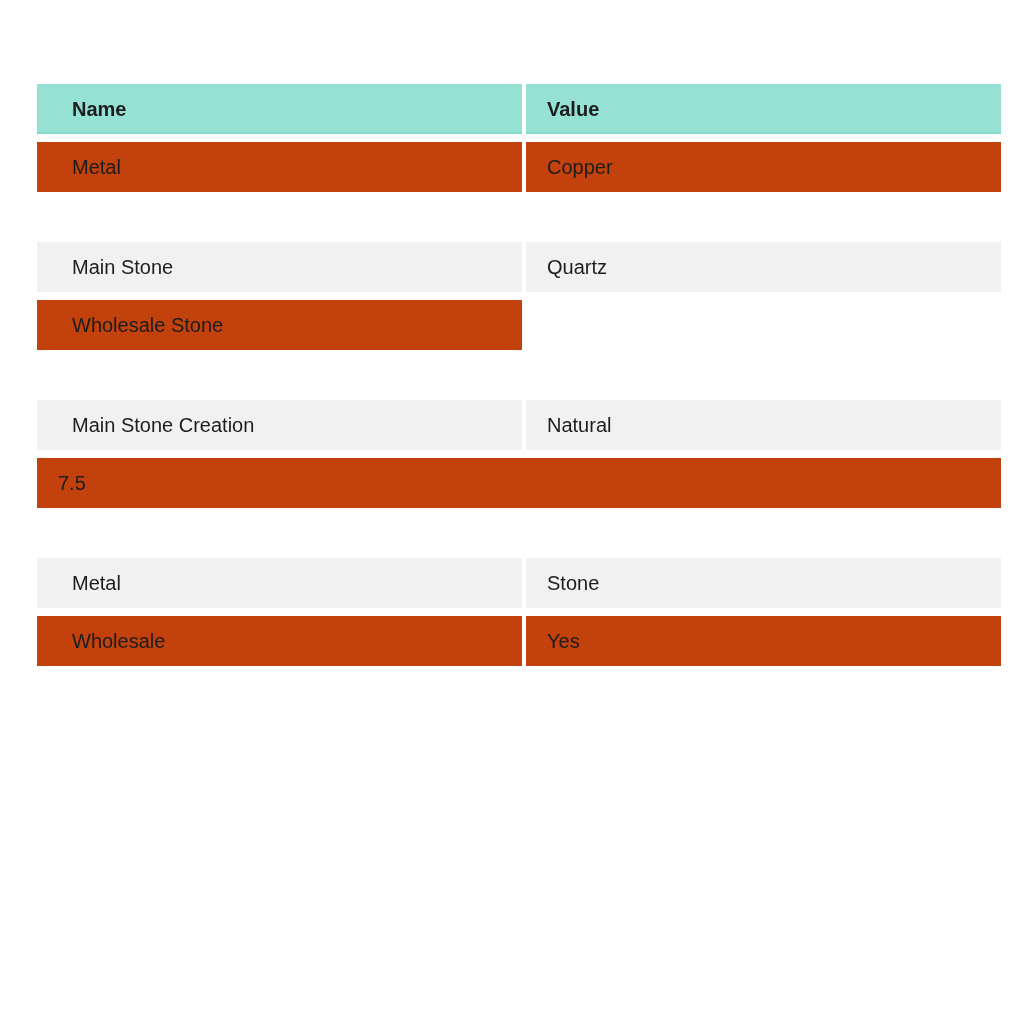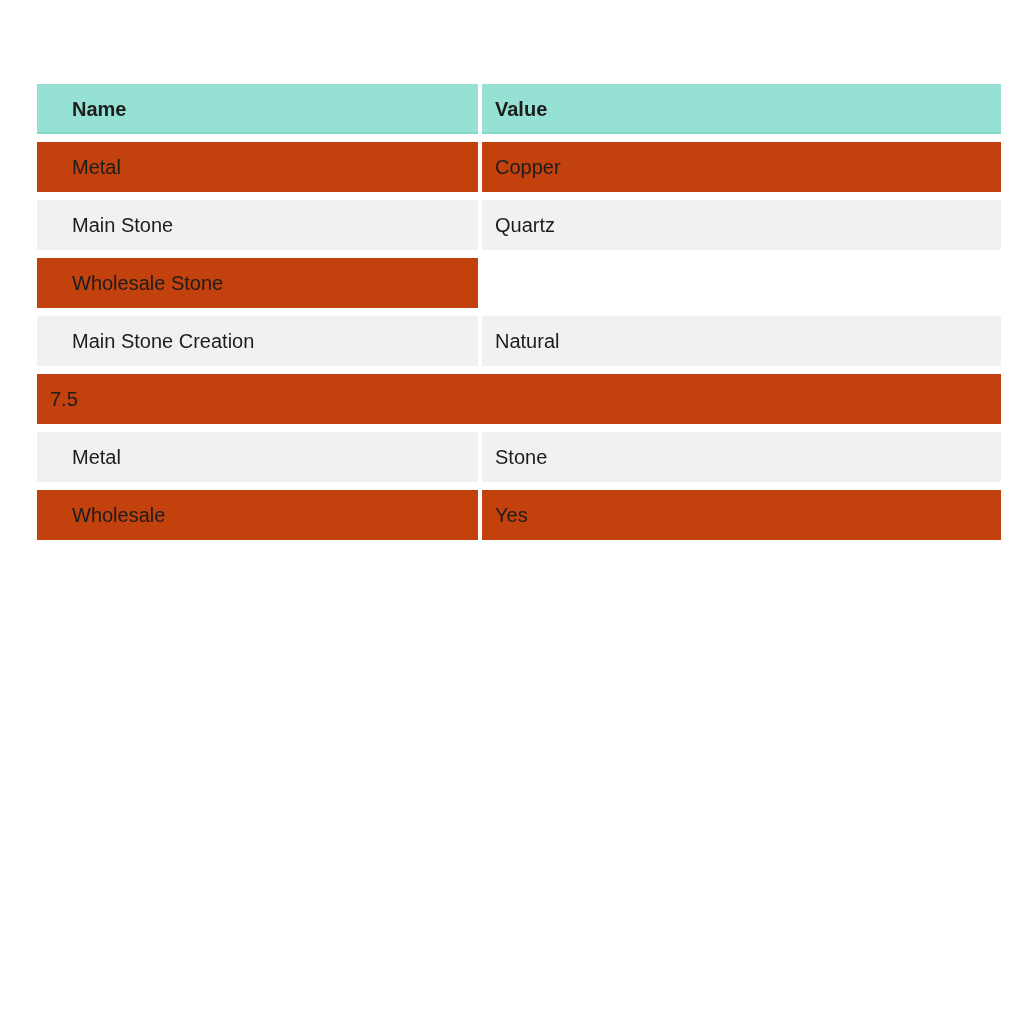--- a/index.html
+++ b/index.html
@@ -25,34 +25,35 @@
     height: 50px;
     line-height: 50px;
     box-sizing: border-box;
     font-size: 20px;
     color: var(--text-color, #1d1d1d);
     white-space: nowrap;
     overflow: hidden;
     background: #c2410c;
   }
   .cell.name-col {
-    width: 441px;
+    width: 485px;
     padding-left: 35px;
   }
   .cell.value-col {
     flex: 1;
-    padding-left: 13px;
+    padding-left: 21px;
   }
   .header-row .cell {
     background: var(--header-bg, #95e1d3);
     border-bottom: 2px solid var(--header-border, #84d9c8);
     font-weight: bold;
   }
   .body-row.alt .cell {
     background: var(--row-alt-bg, #f1f1f1);
+    margin-top: 42px;
   }
 </style>
 </head>
 <body>
 
 <div class="attr-table">
   <div class="row header-row">
     <div class="cell name-col">Name</div>
     <div class="cell value-col">Value</div>
   </div>

